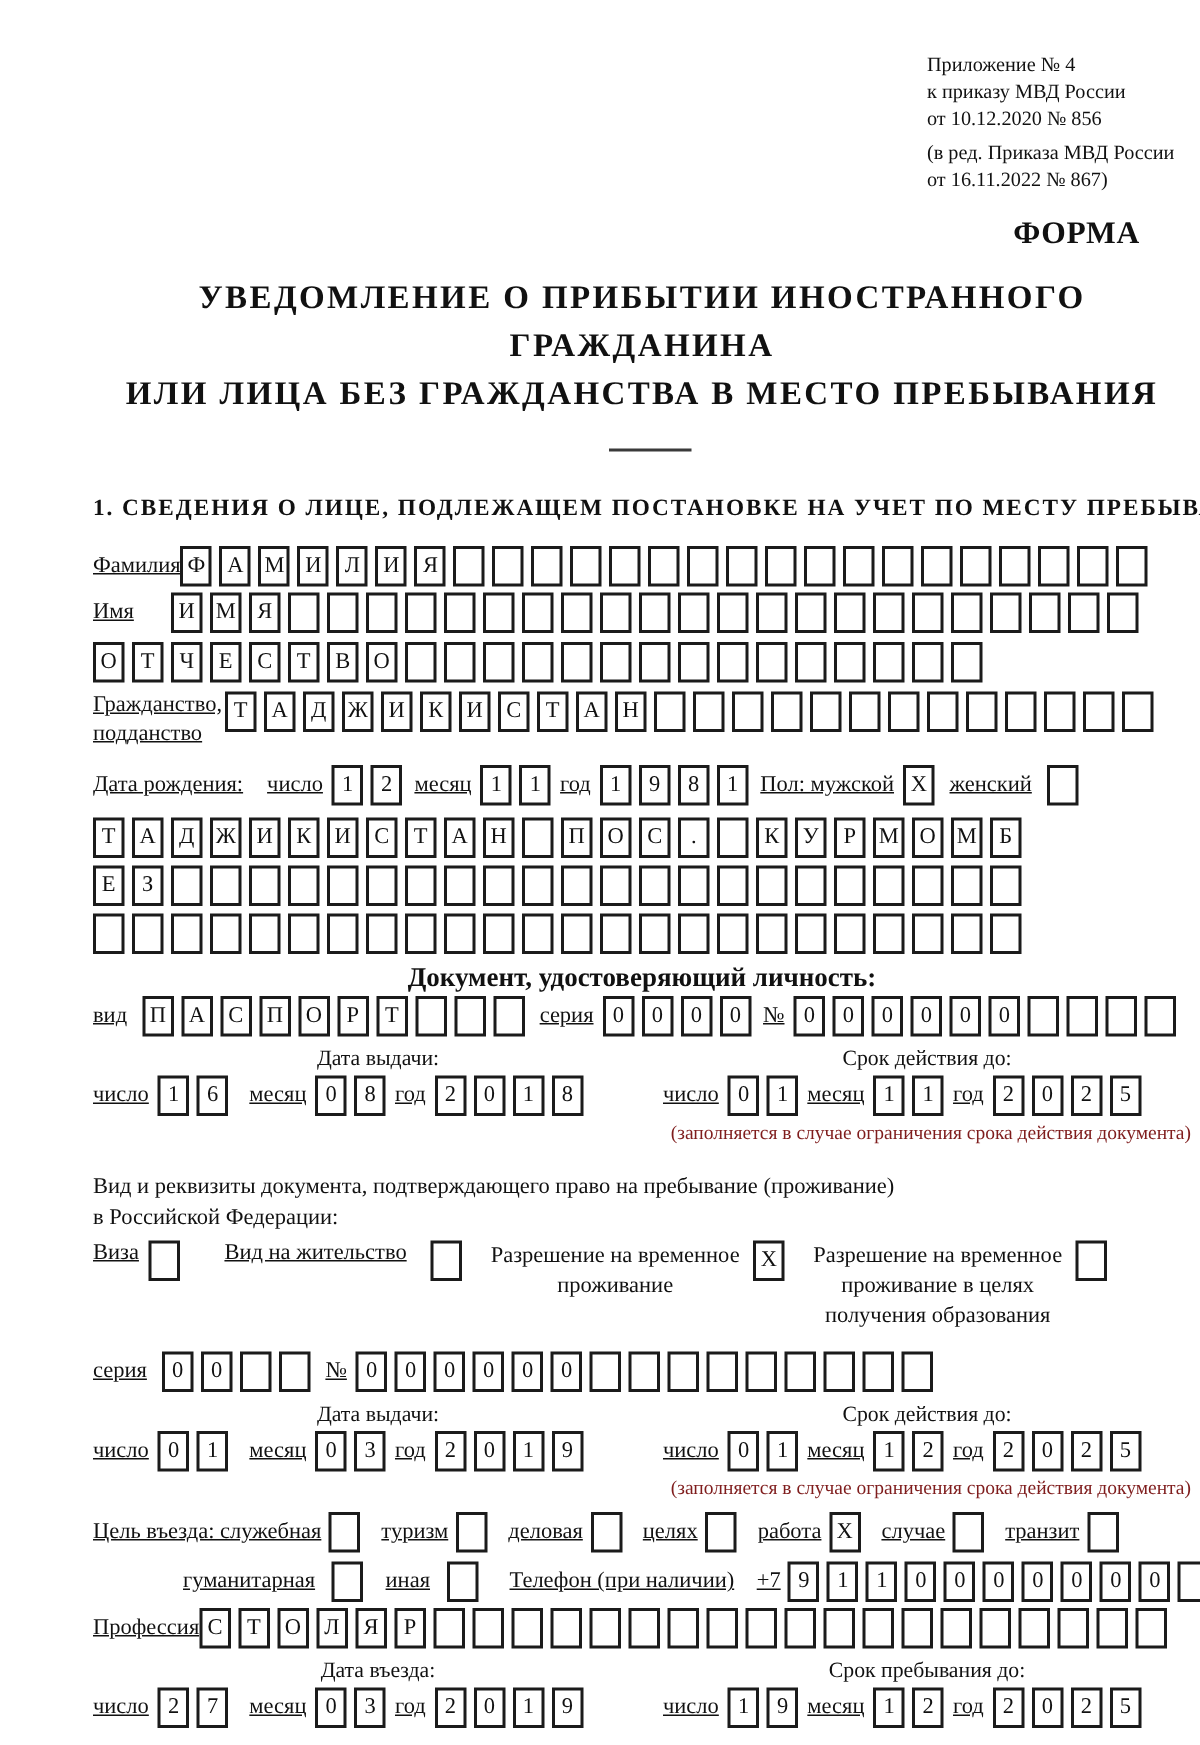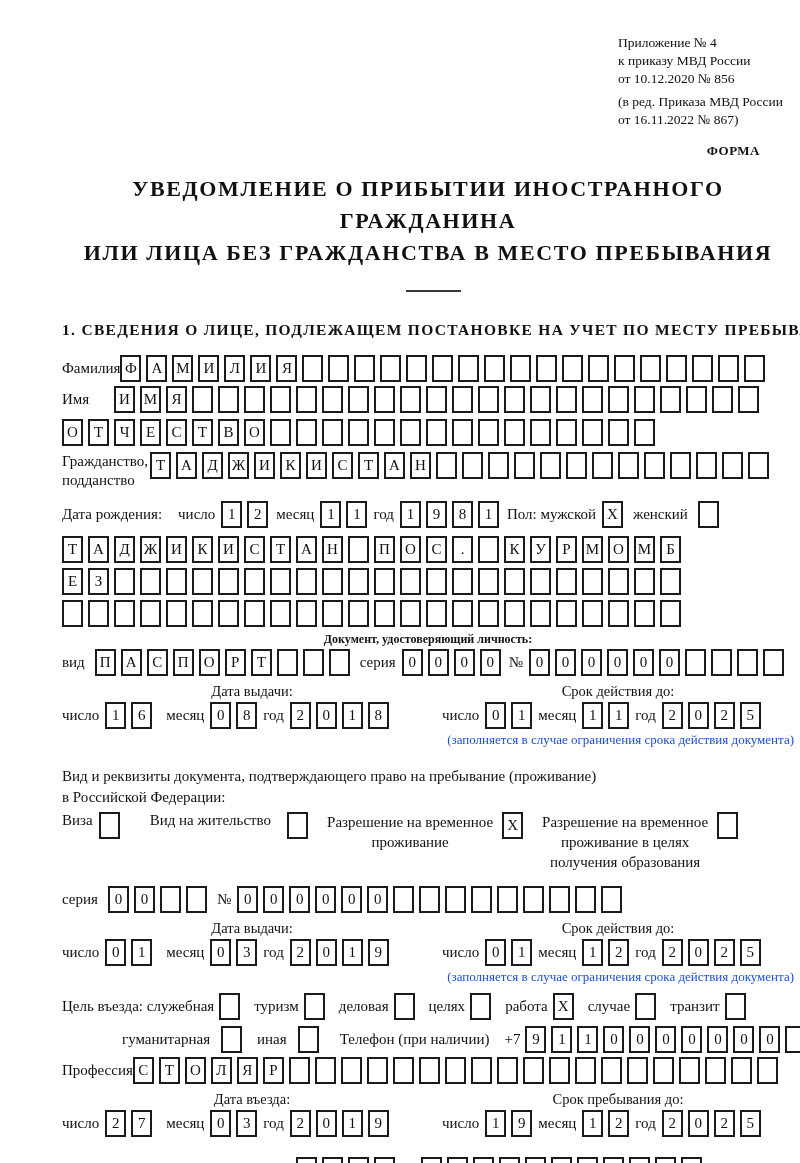--- a/index.html
+++ b/index.html
@@ -6,30 +6,30 @@
   html,body { background:#fff; }
   body {
     width:800px; height:1163px; overflow:hidden;
     font-family:"Liberation Serif", serif;
     color:#111; font-size:15px;
   }
   .page { padding:34px 6px 0 62px; }
 
   .hdr-block { margin-left:556px; font-size:13.5px; line-height:1.35; }
   .hdr-sub { margin-top:4px; }
-  .forma { text-align:right; font-weight:bold; font-size:13px; margin:14px 34px 0 0; letter-spacing:.5px; }
+  .forma { text-align:right; font-weight:bold; font-size:21px; margin:14px 34px 0 0; letter-spacing:.5px; }
 
   .title { text-align:center; font-weight:bold; font-size:22px; letter-spacing:1.6px; margin-top:14px; line-height:1.45; }
   .underline-blank { display:inline-block; width:55px; border-bottom:2.5px solid #3a3a3a; margin-left:10px; vertical-align:baseline; }
 
   .sec-heading { font-weight:bold; font-size:15.5px; letter-spacing:1.3px; margin-top:20px; white-space:nowrap; }
 
   .frow { display:flex; align-items:center; margin-top:5px; }
   .frow.top { align-items:flex-start; }
-  .lbl { flex:0 0 auto; }
+  .lbl { flex:0 0 auto;text-decoration:underline; }
   .w52 { flex:0 0 52px; }
   .w64 { flex:0 0 64px; }
   .lblcol { line-height:1.3; }
   .w103 { flex:0 0 103px; }
   .w88 { flex:0 0 88px; }
 
   .cells { display:inline-flex; gap:5px; flex:0 0 auto; }
   .cell {
     width:21px; height:27px; flex:0 0 21px;
     border:2px solid #1b1b1b;
@@ -39,29 +39,29 @@
   .mt2 { margin-top:2px; } .mt4 { margin-top:4px; } .mt6 { margin-top:6px; }
   .mt8 { margin-top:20px; } .mt10 { margin-top:10px; } .mt14 { margin-top:14px; } .mt16 { margin-top:16px; }
   .ml6 { margin-left:6px; } .ml8 { margin-left:8px; } .ml10 { margin-left:10px; }
   .ml16 { margin-left:16px; } .ml30 { margin-left:30px; } .ml55 { margin-left:55px; }
 
   .bp-grid { display:grid; grid-template-columns:100px 1fr; margin-top:8px; }
   .bp-lbl { line-height:1.62; }
   .bp-rows .cells { margin-top:5px; display:flex; }
   .bp-rows .cells:first-child { margin-top:0; }
 
-  .center-bold { text-align:center; font-weight:bold; font-size:12px; margin-top:5px; }
+  .center-bold { text-align:center; font-weight:bold; font-size:18px; margin-top:5px; }
 
   .date-hdrs { display:flex; margin-top:7px; font-size:14.5px; }
   .dh-left { width:380px; text-align:center; }
   .dh-right { flex:1; text-align:center; }
   .date-row { display:flex; margin-top:2px; }
   .dgroup { display:flex; align-items:center; gap:6px; }
   .dgroup.left { width:380px; }
-  .note { text-align:right; font-size:13px; margin-top:3px; color:#1d4ed8; }
+  .note { text-align:right; font-size:13px; margin-top:3px; color:#7f1d1d; }
 
   .permits { display:flex; align-items:flex-start; margin-top:6px; }
   .pblock { width:172px; text-align:center; line-height:1.35; }
 
   .purpose-row { display:flex; align-items:center; margin-top:8px; gap:5px; }
   .purpose-row .gapit { margin-left:9px; }
   .phone-row { display:flex; align-items:center; margin-top:6px; gap:5px; padding-left:60px; }
 </style>
 </head>
 <body>

